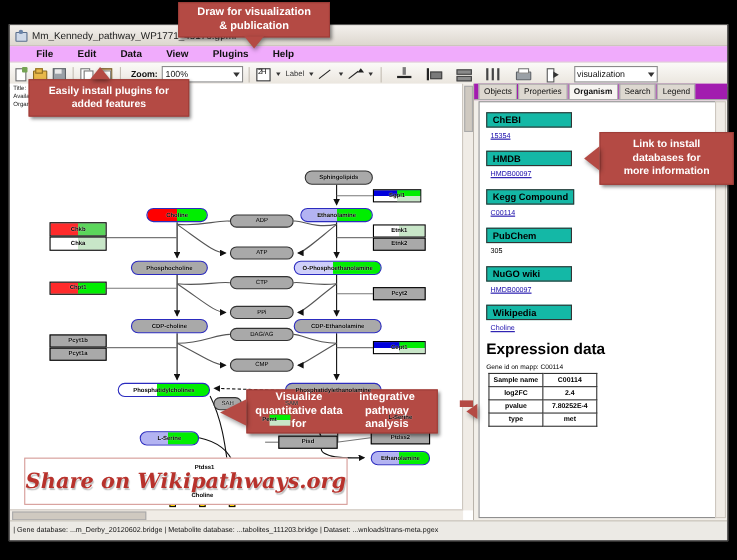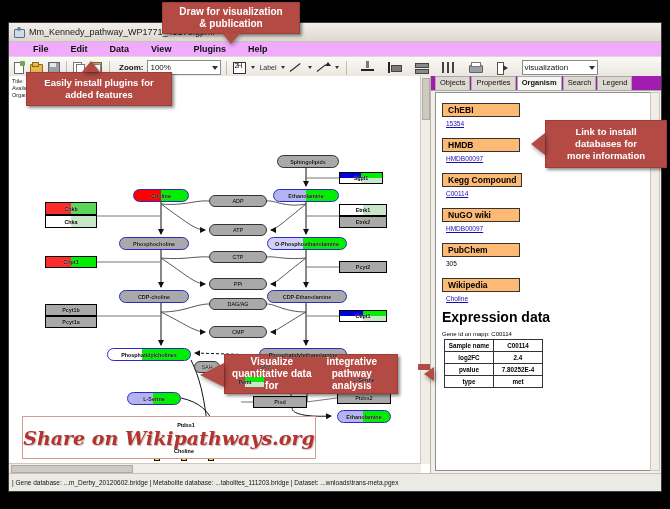--- a/index.html
+++ b/index.html
@@ -95,21 +95,21 @@
 
   
   .rpanel{flex:1;background:#f2efe9;position:relative;}
   .tabs{display:flex;height:14px;padding-left:4px;gap:1px;
     border-bottom:1px solid #a9a9a9;background:#a21caf;}
   .tab{font-size:7.5px;padding:1px 4px;border:1px solid #a9a9a9;border-bottom:none;
     background:#ddd8d0;color:#111;}
   .tab.active{background:#f7f5f1;font-weight:bold;padding-bottom:2px;}
   .backpage{position:absolute;left:4px;top:16px;right:10px;bottom:2px;background:#fff;
     border:1px solid #8f8f8f;overflow:hidden;padding:6px 0 0 6px;box-sizing:border-box;}
-  .dbhead{display:inline-block;background:#fdba74;border:1px solid #333;font-weight:bold;
+  .dbhead{display:inline-block;background:#14b8a6;border:1px solid #333;font-weight:bold;
     font-size:8.5px;color:#000;padding:1px 5px;min-width:66px;}
   .dblink{font-size:6.5px;color:#1a0dab;text-decoration:underline;margin:3px 0 0 4px;display:block;}
   .dbplain{font-size:6.5px;color:#000;margin:3px 0 0 4px;display:block;}
   .dbrow{margin-bottom:7px;}
   .exphead{font-weight:bold;font-size:14px;color:#000;margin:2px 0 6px 0;}
   .geneid{font-size:6px;color:#000;margin-bottom:2px;}
   table.exp{border-collapse:collapse;margin-left:2px;}
   table.exp td{border:1px solid #333;font-size:6.3px;color:#000;
     padding:1px 3px;text-align:center;font-weight:600;min-width:42px;height:9px;}
   .rscroll{position:absolute;right:1px;top:16px;width:8px;bottom:2px;background:#f0ece6;border:1px solid #cdc7bf;}
@@ -426,26 +426,26 @@
           </div>
           <div class="dbrow">
             <div class="dbhead">HMDB</div>
             <a class="dblink">HMDB00097</a>
           </div>
           <div class="dbrow">
             <div class="dbhead">Kegg Compound</div>
             <a class="dblink">C00114</a>
           </div>
           <div class="dbrow">
+            <div class="dbhead">PubChem</div>
+            <span class="dbplain">305</span>
+          </div>
+          <div class="dbrow">
             <div class="dbhead">NuGO wiki</div>
             <a class="dblink">HMDB00097</a>
-          </div>
-          <div class="dbrow">
-            <div class="dbhead">PubChem</div>
-            <span class="dbplain">305</span>
           </div>
           <div class="dbrow">
             <div class="dbhead">Wikipedia</div>
             <a class="dblink">Choline</a>
           </div>
 
           <div class="exphead">Expression data</div>
           <div class="geneid">Gene id on mapp: C00114</div>
           <table class="exp">
             <tbody>

